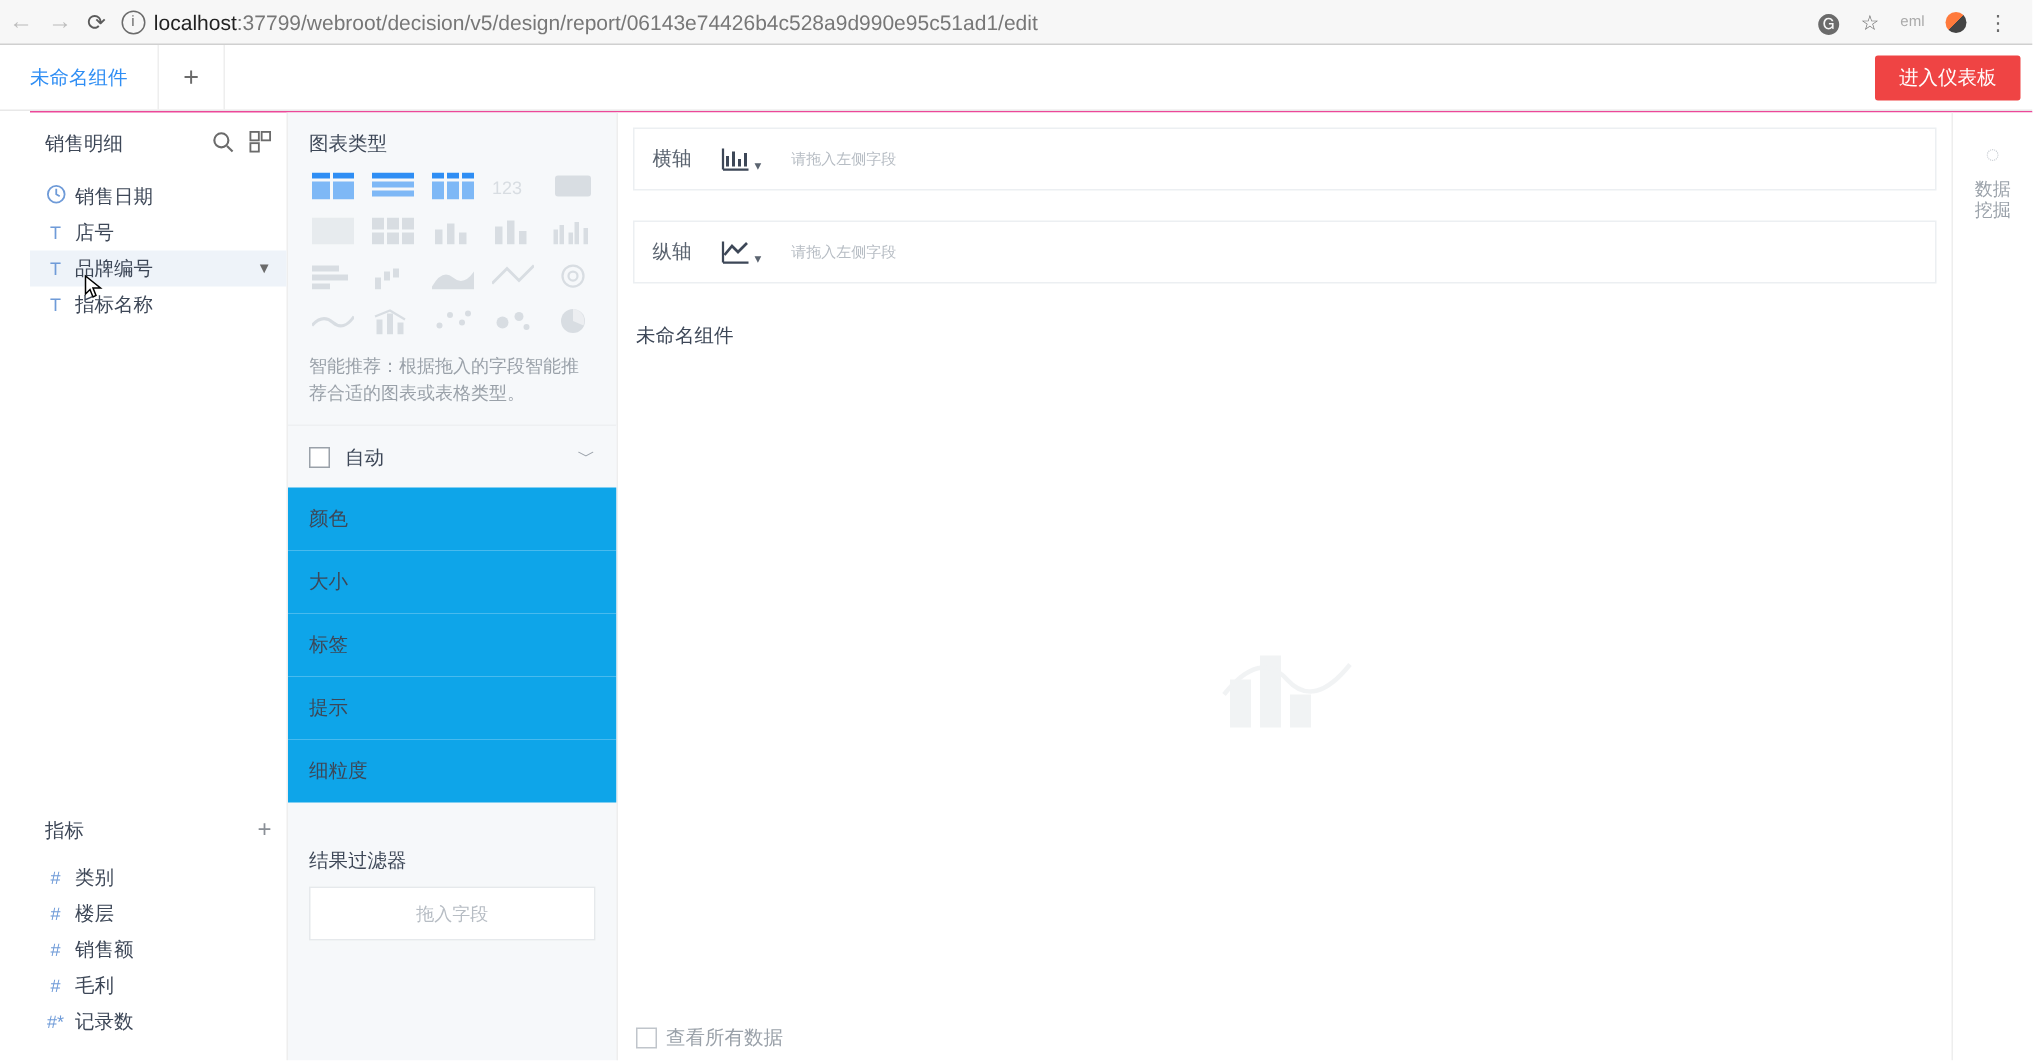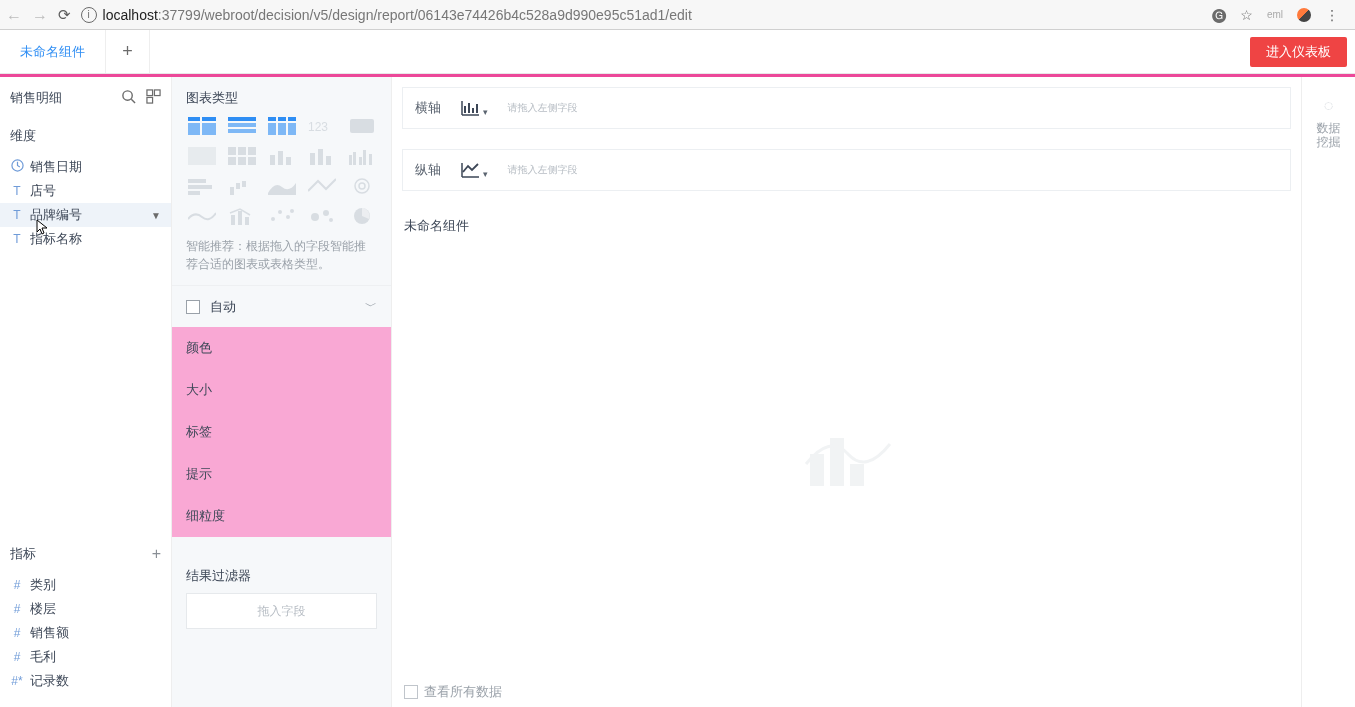--- a/index.html
+++ b/index.html
@@ -18,21 +18,21 @@
 .right-icons .swirl{width:14px;height:14px;border-radius:50%;background:linear-gradient(135deg,#ff7a3c 50%,#444 50%);}
 
 
 .tab-strip { height: 44px; display:flex; align-items:stretch; border-bottom:1px solid #e8e8e8; padding-right:8px;}
 .tab { display:flex; align-items:center; padding:0 20px; color:#2f8ef4; border-right:1px solid #eee; font-size:13px;}
 .add-tab { width:44px; display:flex; align-items:center; justify-content:center; color:#6b6b6b; font-size:18px; border-right:1px solid #eee;}
 .tab-spacer{flex:1;}
 .dash-btn { align-self:center; background:#ef4444; color:#fff; padding:6px 16px; border-radius:2px; font-size:13px;}
 
 
-.main { display:flex; height: calc(707px - 30px - 44px); border-top:3px solid #ec4899;}
+.main { display:flex; height: calc(707px - 30px - 44px); border-top:1px solid #ec4899;margin-left:20px;}
 
 
 .sidebar { width:172px; border-right:1px solid #eee; display:flex; flex-direction:column; }
 .side-head { height:42px; display:flex; align-items:center; justify-content:space-between; padding:0 10px; color:#3d4757;}
 .side-head .icons{display:flex;gap:10px;color:#6b6b6b;font-size:15px;}
 .side-sec { padding:8px 10px; color:#3d4757; font-size:13px; display:flex;align-items:center;justify-content:space-between;}
 .field-list { padding:2px 0; }
 .field { height:24px; display:flex; align-items:center; gap:6px; padding:0 10px; font-size:13px; color:#3d4757; position:relative;}
 .field.hover { background:#eef3f9; }
 .field .ftype { width:14px; font-size:12px; color:#6f9bd8; text-align:center;}
@@ -51,21 +51,21 @@
 .chart-cell.disabled svg .p{fill:#d8dde2;}
 .chart-cell.active svg .p{fill:#2f8ef4;}
 .cfg-hint{padding:0 14px 10px;color:#9aa1a9;font-size:12px;line-height:1.5;}
 .cfg-tabs{display:flex;height:40px;}
 .cfg-tab{flex:1;display:flex;align-items:center;justify-content:center;font-size:13px;color:#3d4757;cursor:pointer;background:#eceff2;}
 .cfg-tab.active{background:#f6f8fa;color:#2f8ef4;}
 .cfg-row{height:42px;display:flex;align-items:center;padding:0 14px;gap:10px;color:#3d4757;border-top:1px solid #eef0f2;background:#fff;margin:0;}
 .cfg-row.auto{background:#f6f8fa;margin-top:2px;}
 .cfg-row .chk{width:14px;height:14px;border:1px solid #9aa1a9;background:#fff;}
 .cfg-row .chev{margin-left:auto;color:#9aa1a9;font-size:12px;}
-.cfg-row.plain{background:#f9a8d4;border:none;align-items:center;}
+.cfg-row.plain{background:#0ea5e9;border:none;align-items:center;}
 .cfg-gap{height:16px;}
 .result-title{padding:14px 14px 8px;color:#3d4757;}
 .drop-slot{margin:0 14px;height:36px;border:1px solid #e6e9ec;background:#fff;display:flex;align-items:center;justify-content:center;color:#b7bdc4;font-size:12px;}
 
 
 .canvas { flex:1; display:flex; background:#fff; }
 .canvas-main{flex:1;padding:10px 10px 0 10px;display:flex;flex-direction:column;gap:20px;justify-content:flex-end;}
 .axis-row{display:flex;align-items:center;height:42px;border:1px solid #eceff2;padding:0 12px;gap:14px;}
 .axis-label{color:#5b6470;font-size:13px;width:30px;}
 .axis-icon{display:flex;align-items:center;gap:2px;color:#3d4757;}
@@ -125,23 +125,20 @@
         </span>
         <span>
           <svg width="15" height="15" viewBox="0 0 16 16">
               <rect x="1" y="1" width="6" height="6" fill="none" stroke="#6b6b6b" stroke-width="1.3"></rect>
               <rect x="9" y="1" width="6" height="6" fill="none" stroke="#6b6b6b" stroke-width="1.3"></rect>
               <rect x="1" y="9" width="6" height="6" fill="none" stroke="#6b6b6b" stroke-width="1.3"></rect>
             </svg>
         </span>
       </span>
     </div>
-    <div class="side-sec">
-        <span>维度</span>
-      </div>
     <div class="field-list">
       <div class="field">
         <span class="ftype">
           <svg width="13" height="13" viewBox="0 0 14 14">
               <circle cx="7" cy="7" r="6" fill="none" stroke="#6f9bd8" stroke-width="1.3"></circle>
               <path d="M7 3v4l2.5 1.5" fill="none" stroke="#6f9bd8" stroke-width="1.3"></path>
             </svg>
         </span>
         <span>销售日期</span>
       </div>

